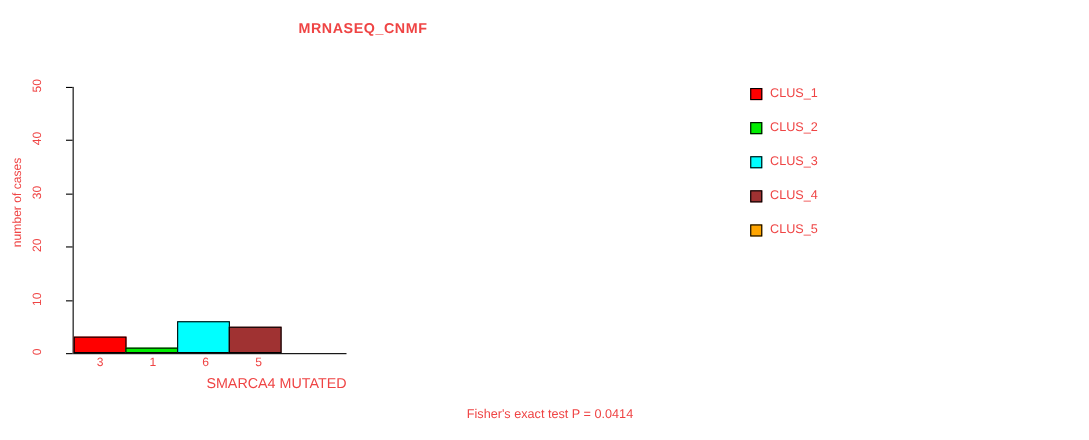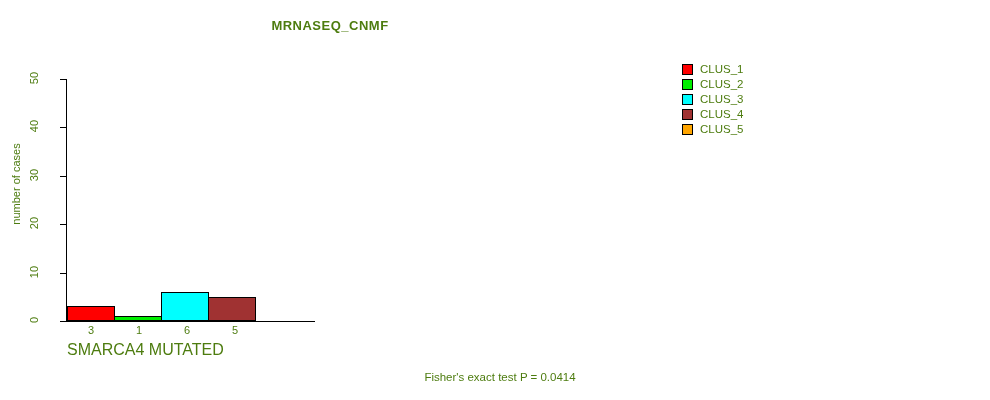--- a/index.html
+++ b/index.html
@@ -6,21 +6,21 @@
     margin: 0;
     padding: 0;
     background: #ffffff;
   }
   #root {
     position: relative;
     width: 840px;
     height: 400px;
     background: #ffffff;
     font-family: "Liberation Sans", sans-serif;
-    color: #4d7c0f;
+    color: #ef4444;
     overflow: hidden;
     padding-left: 32px;
   }
 
   
   #chart-title {
     position: absolute;
     left: 0;
     top: 18px;
     width: 660px;
@@ -104,22 +104,22 @@
   }
   .bar-label {
     font-size: 11px;
     text-align: center;
     line-height: 14px;
   }
   .panel-caption {
     position: absolute;
     top: 291px;
     left: 0;
-    text-align: left;
-    font-size: 16px;
+    text-align: right;
+    font-size: 13px;
     white-space: nowrap;
   }
 
   #panel-mutated { left: 67px; width: 248px; }
   #panel-mutated .panel-baseline { width: 248px; }
   #panel-mutated .bar { width: 48px; }
   #panel-mutated .bar-label { width: 48px; }
   #panel-mutated .panel-caption { width: 248px; }
 
   #panel-wildtype { left: 386px; width: 255px; }
@@ -131,20 +131,21 @@
   
   #legend {
     position: absolute;
     left: 682px;
     top: 62px;
   }
   .legend-row {
     display: flex;
     align-items: center;
     height: 15px;
+    margin-top: 16px;
   }
   .legend-swatch {
     width: 11px;
     height: 11px;
     border: 1px solid #000000;
     box-sizing: border-box;
     margin-right: 7px;
   }
   .legend-text {
     font-size: 11.5px;

